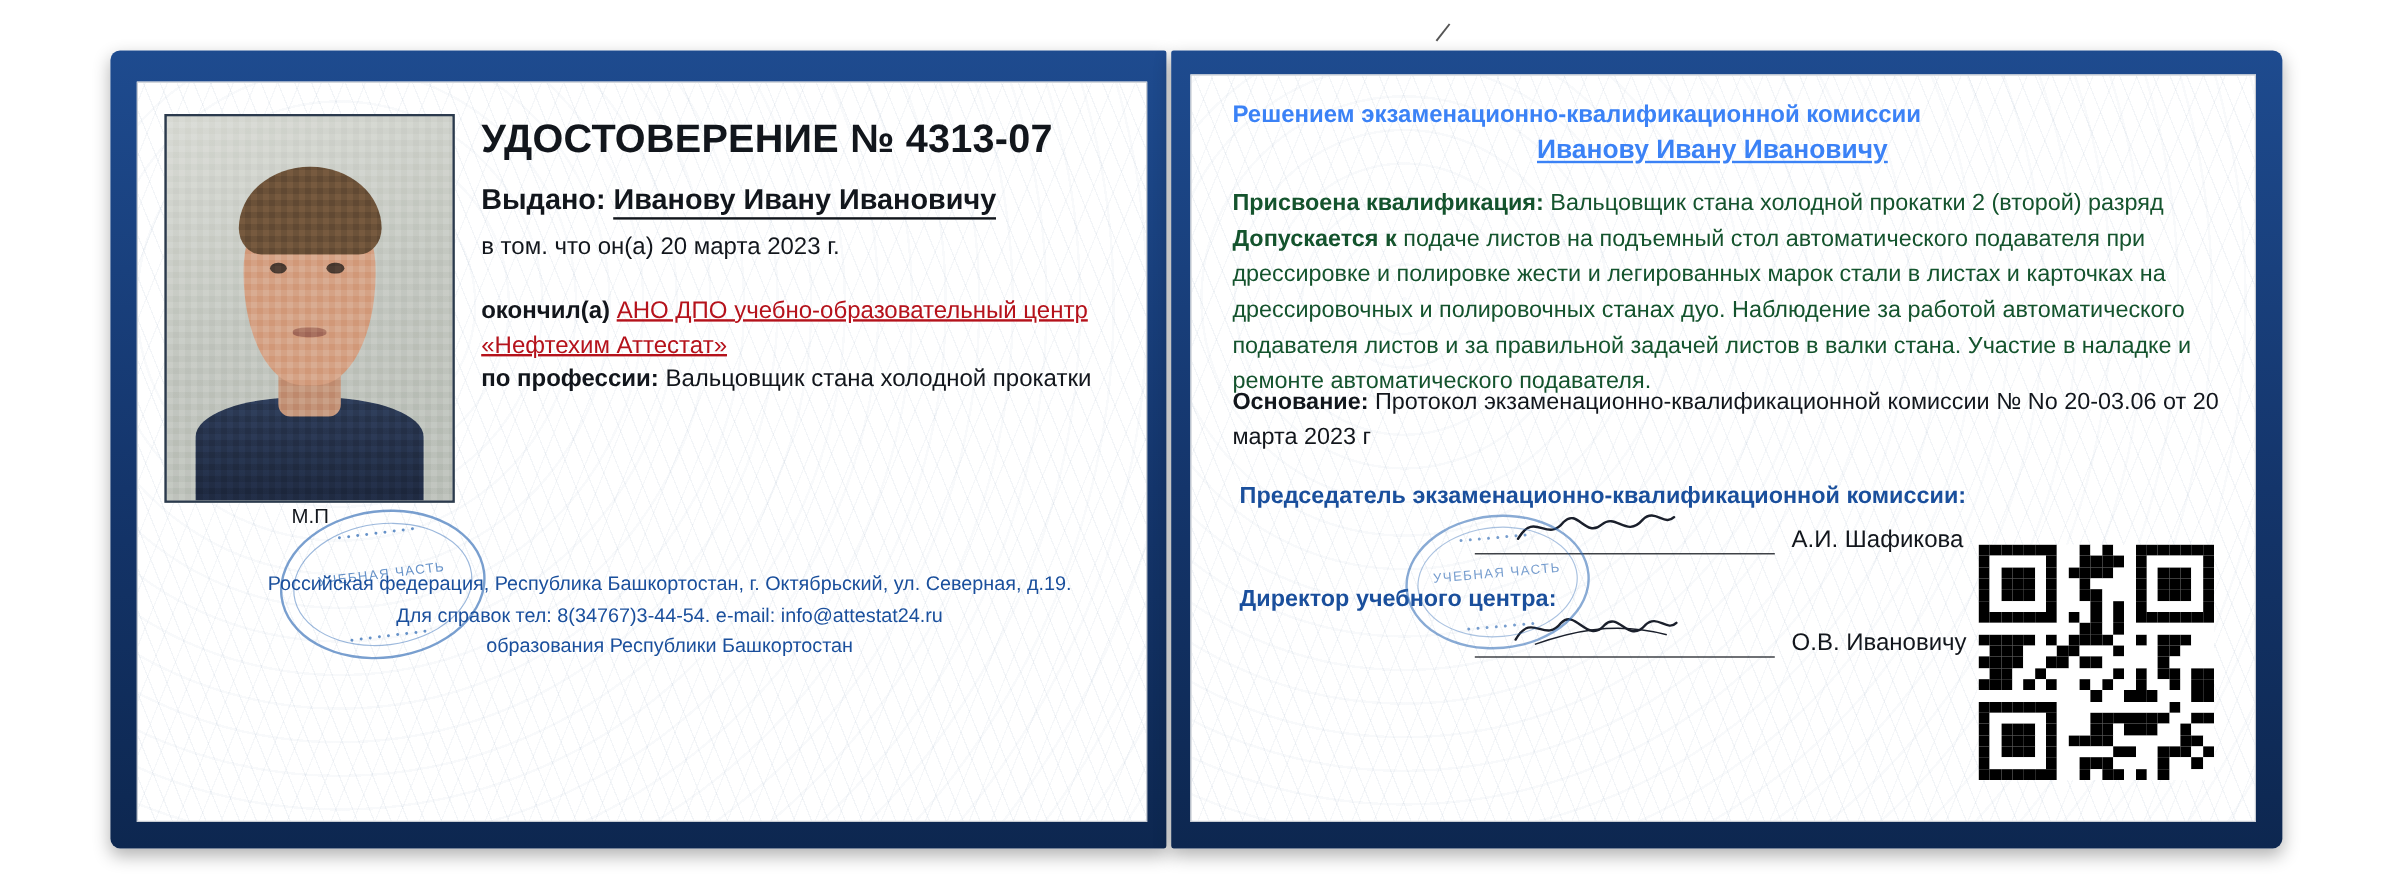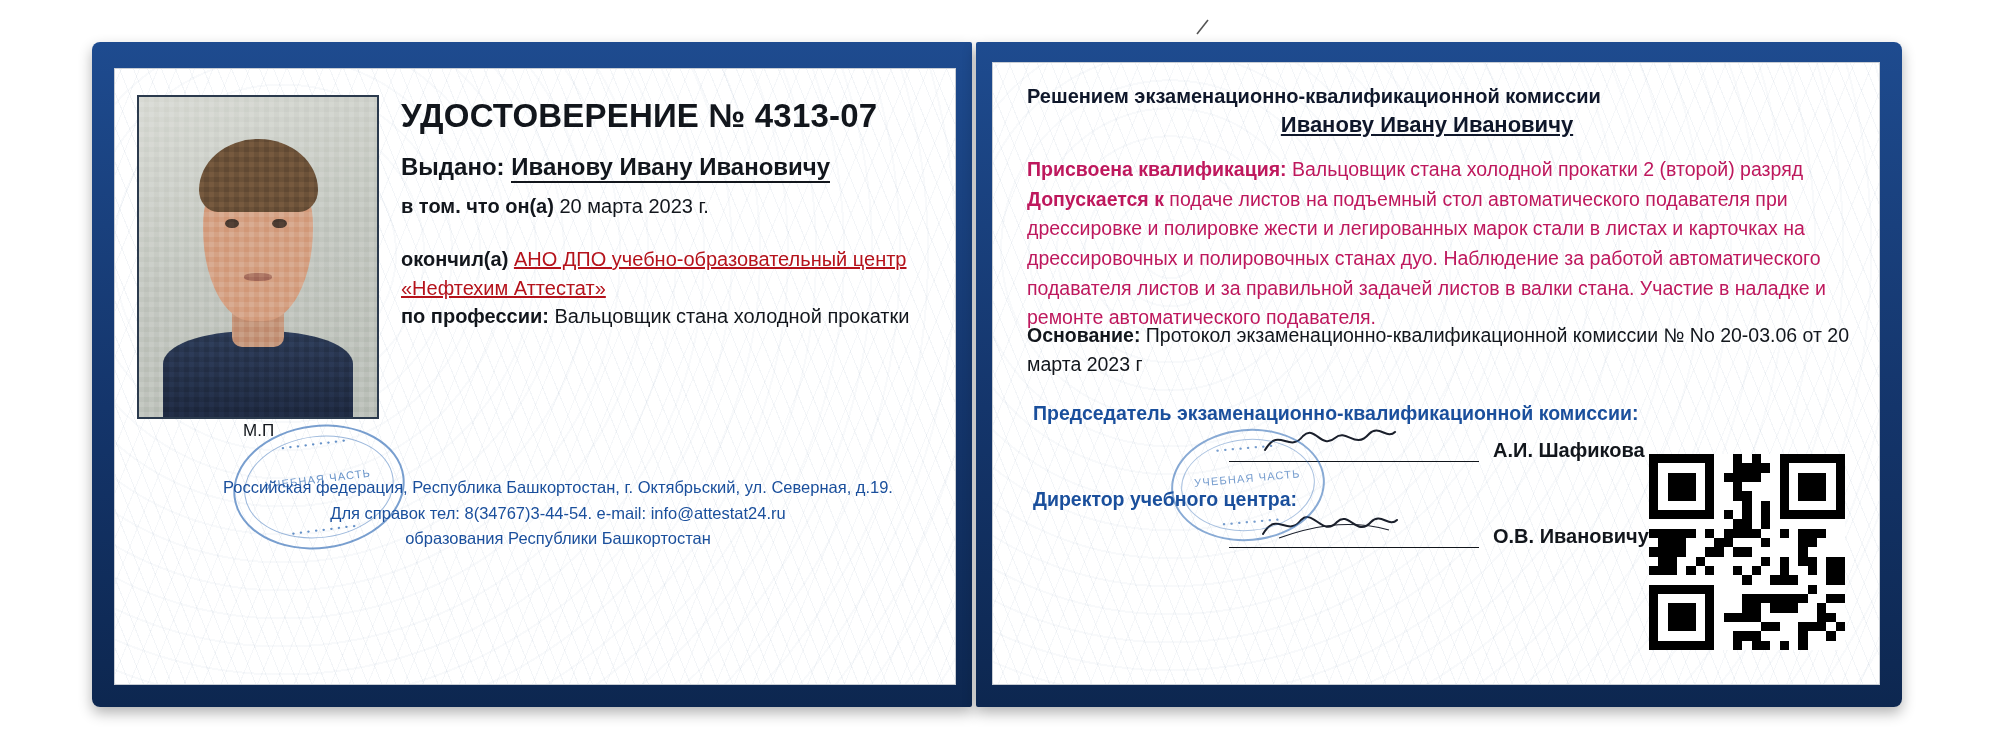--- a/index.html
+++ b/index.html
@@ -142,21 +142,21 @@
     padding-bottom: 1px;
   }
   .line-note {
     position: absolute;
     left: 286px;
     top: 126px;
     font-size: 20px;
     color: #12161c;
     white-space: nowrap;
   }
-  .line-note b { font-weight: bold; }
+  .line-note b { font-weight: normal; }
   .line-org {
     position: absolute;
     left: 286px;
     top: 176px;
     width: 560px;
     font-size: 20px;
     color: #12161c;
     line-height: 1.45;
   }
   .line-org b { font-weight: bold; color:#12161c; }
@@ -263,37 +263,37 @@
   .stamp-arc-bot { bottom: 12px; }
 
   
   .r-head {
     position: absolute;
     left: 34px;
     top: 22px;
     width: 800px;
     font-size: 20px;
     font-weight: bold;
-    color: #0f172a;
+    color: #3b82f6;
   }
   .r-head-name {
     display: block;
     text-align: center;
     margin-top: 4px;
     font-size: 22px;
     font-weight: bold;
     text-decoration: underline;
   }
   .r-qual {
     position: absolute;
     left: 34px;
     top: 92px;
     width: 838px;
     font-size: 19.5px;
-    color: #be185d;
+    color: #14532d;
     line-height: 1.52;
   }
   .r-qual b { font-weight: bold; }
   .r-basis {
     position: absolute;
     left: 34px;
     top: 258px;
     width: 840px;
     font-size: 19.5px;
     color: #12161c;
@@ -323,21 +323,21 @@
   .sign-row.row2 .sign-line-wrap { top: 30px; }
   .sign-rule2 {
     flex: 0 0 250px;
     border-bottom: 1px solid #11151b;
     height: 30px;
     position: relative;
   }
   .sign-person {
     margin-left: 14px;
     color: #12161c;
-    font-weight: bold;
+    font-weight: normal;
     font-size: 20px;
     white-space: nowrap;
   }
   .scribble-2 {
     position: absolute;
     left: 30px;
     bottom: 0px;
   }
   .stamp-right {
     position: absolute;

